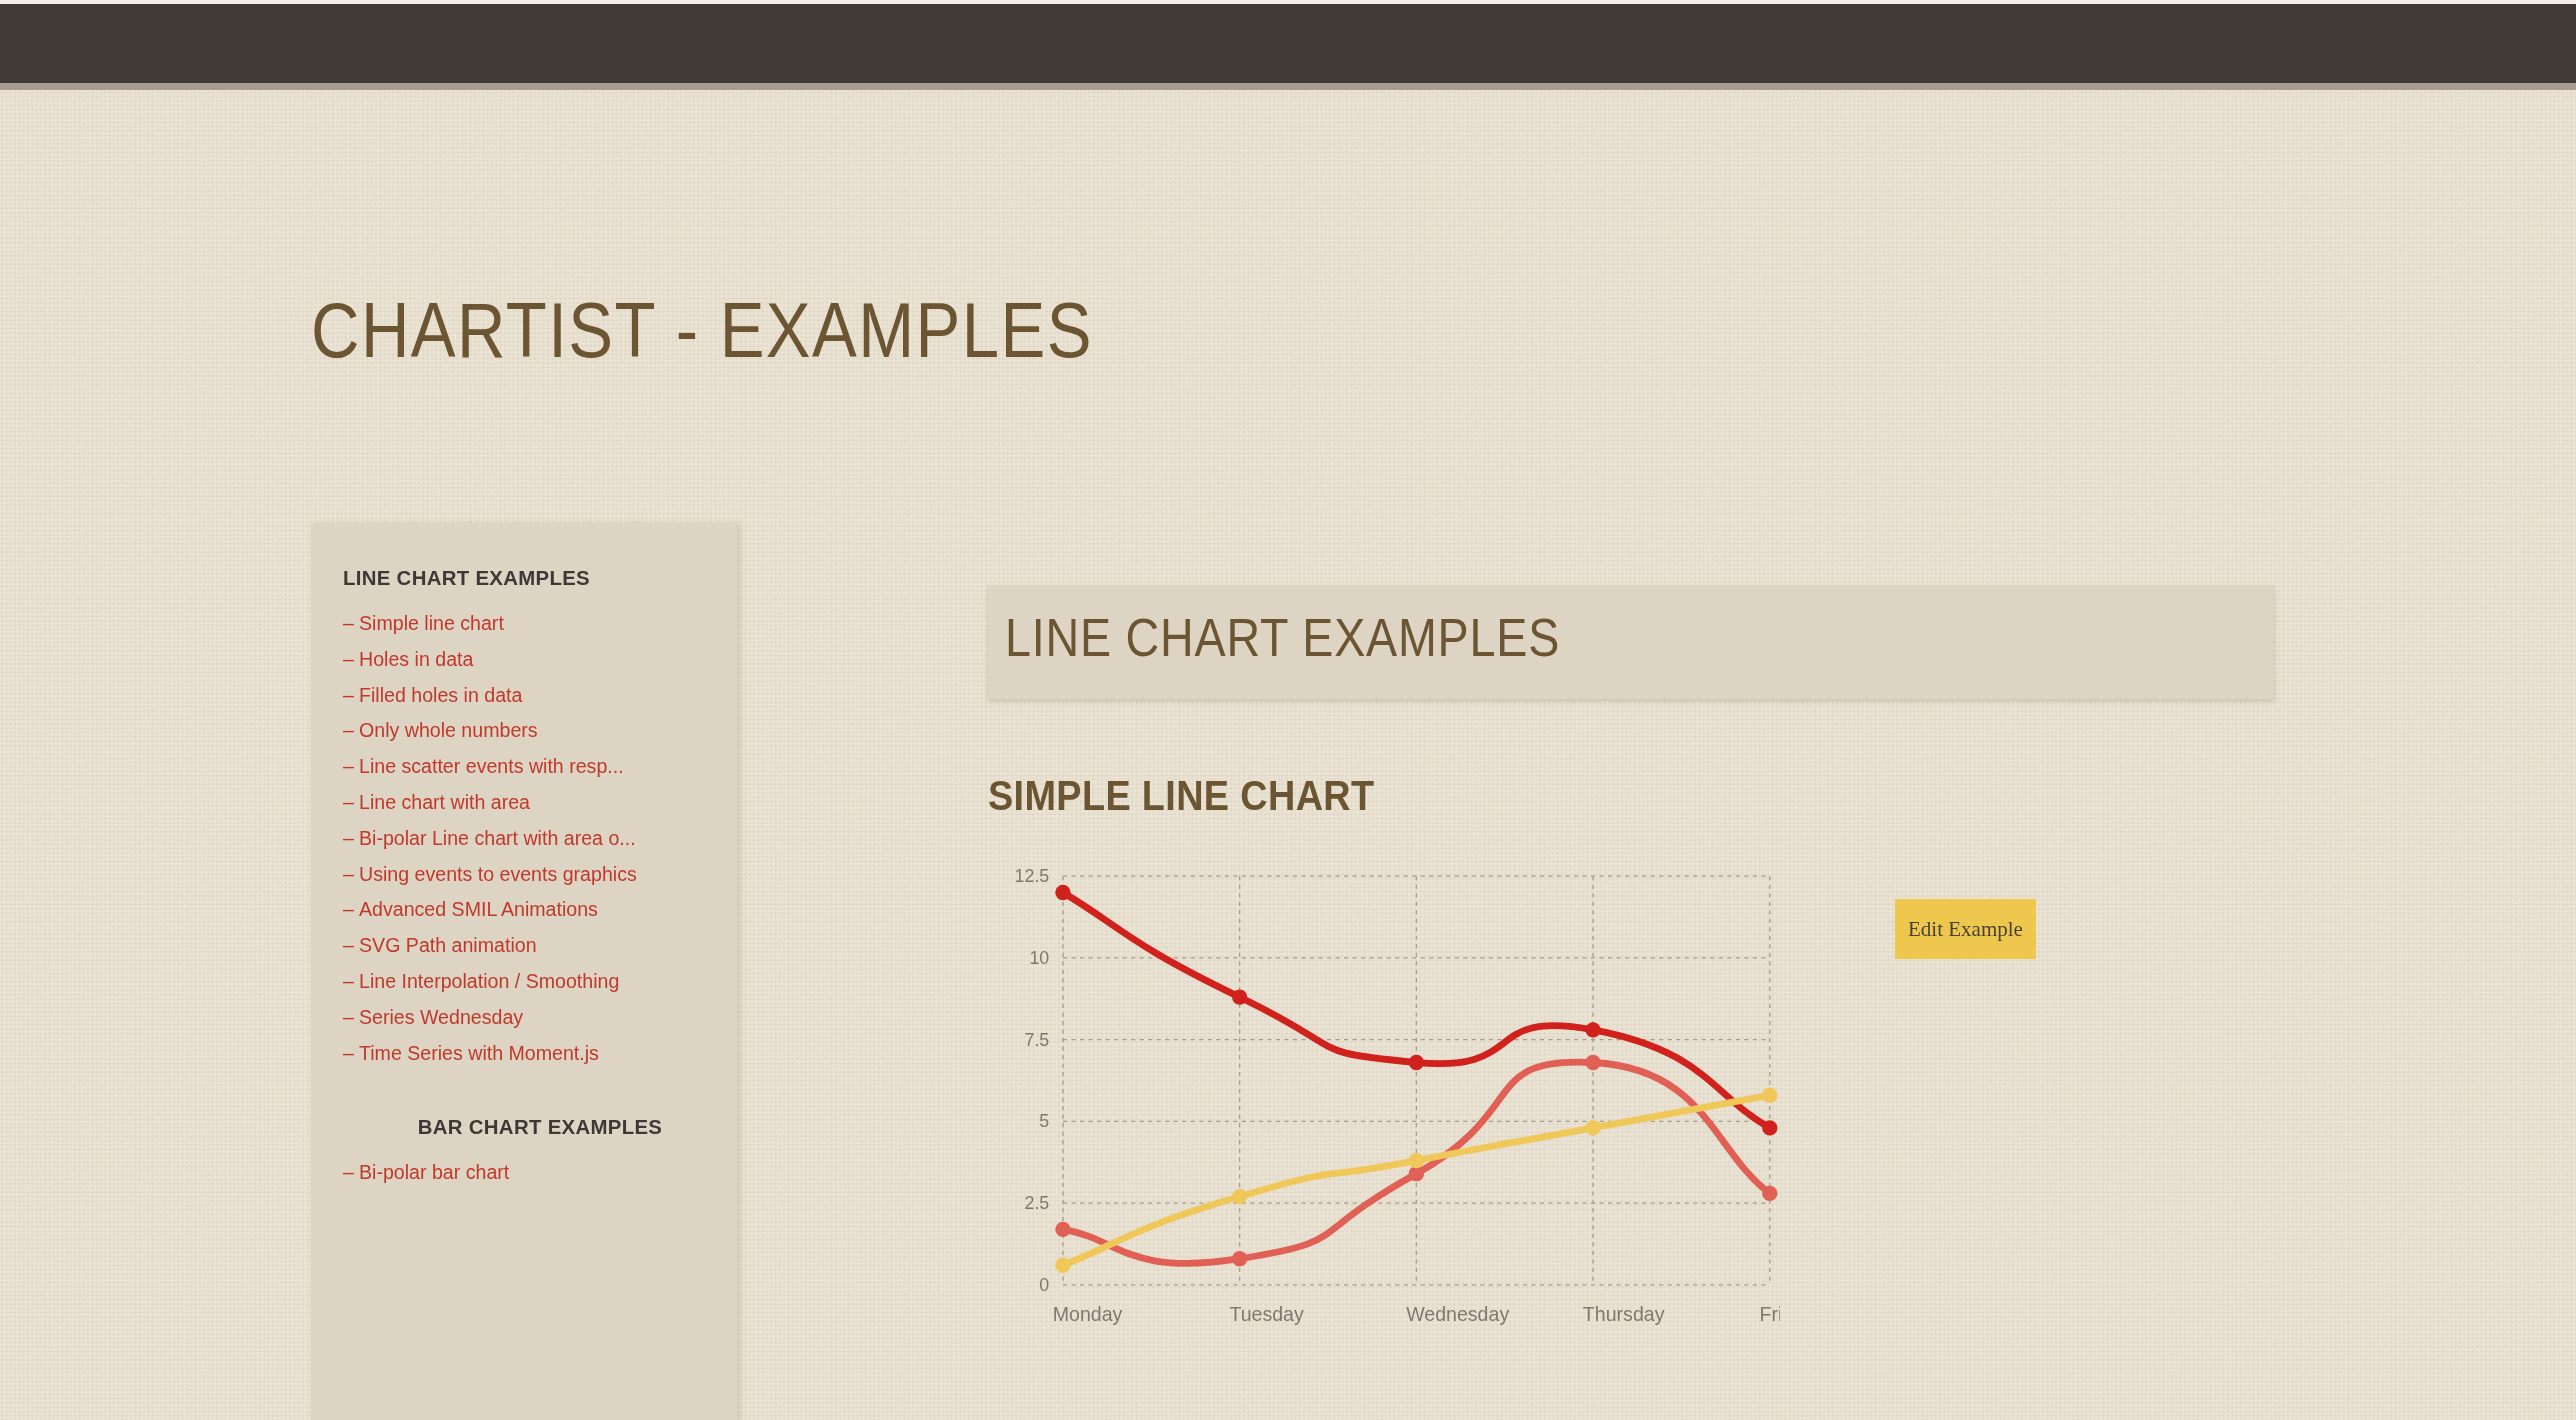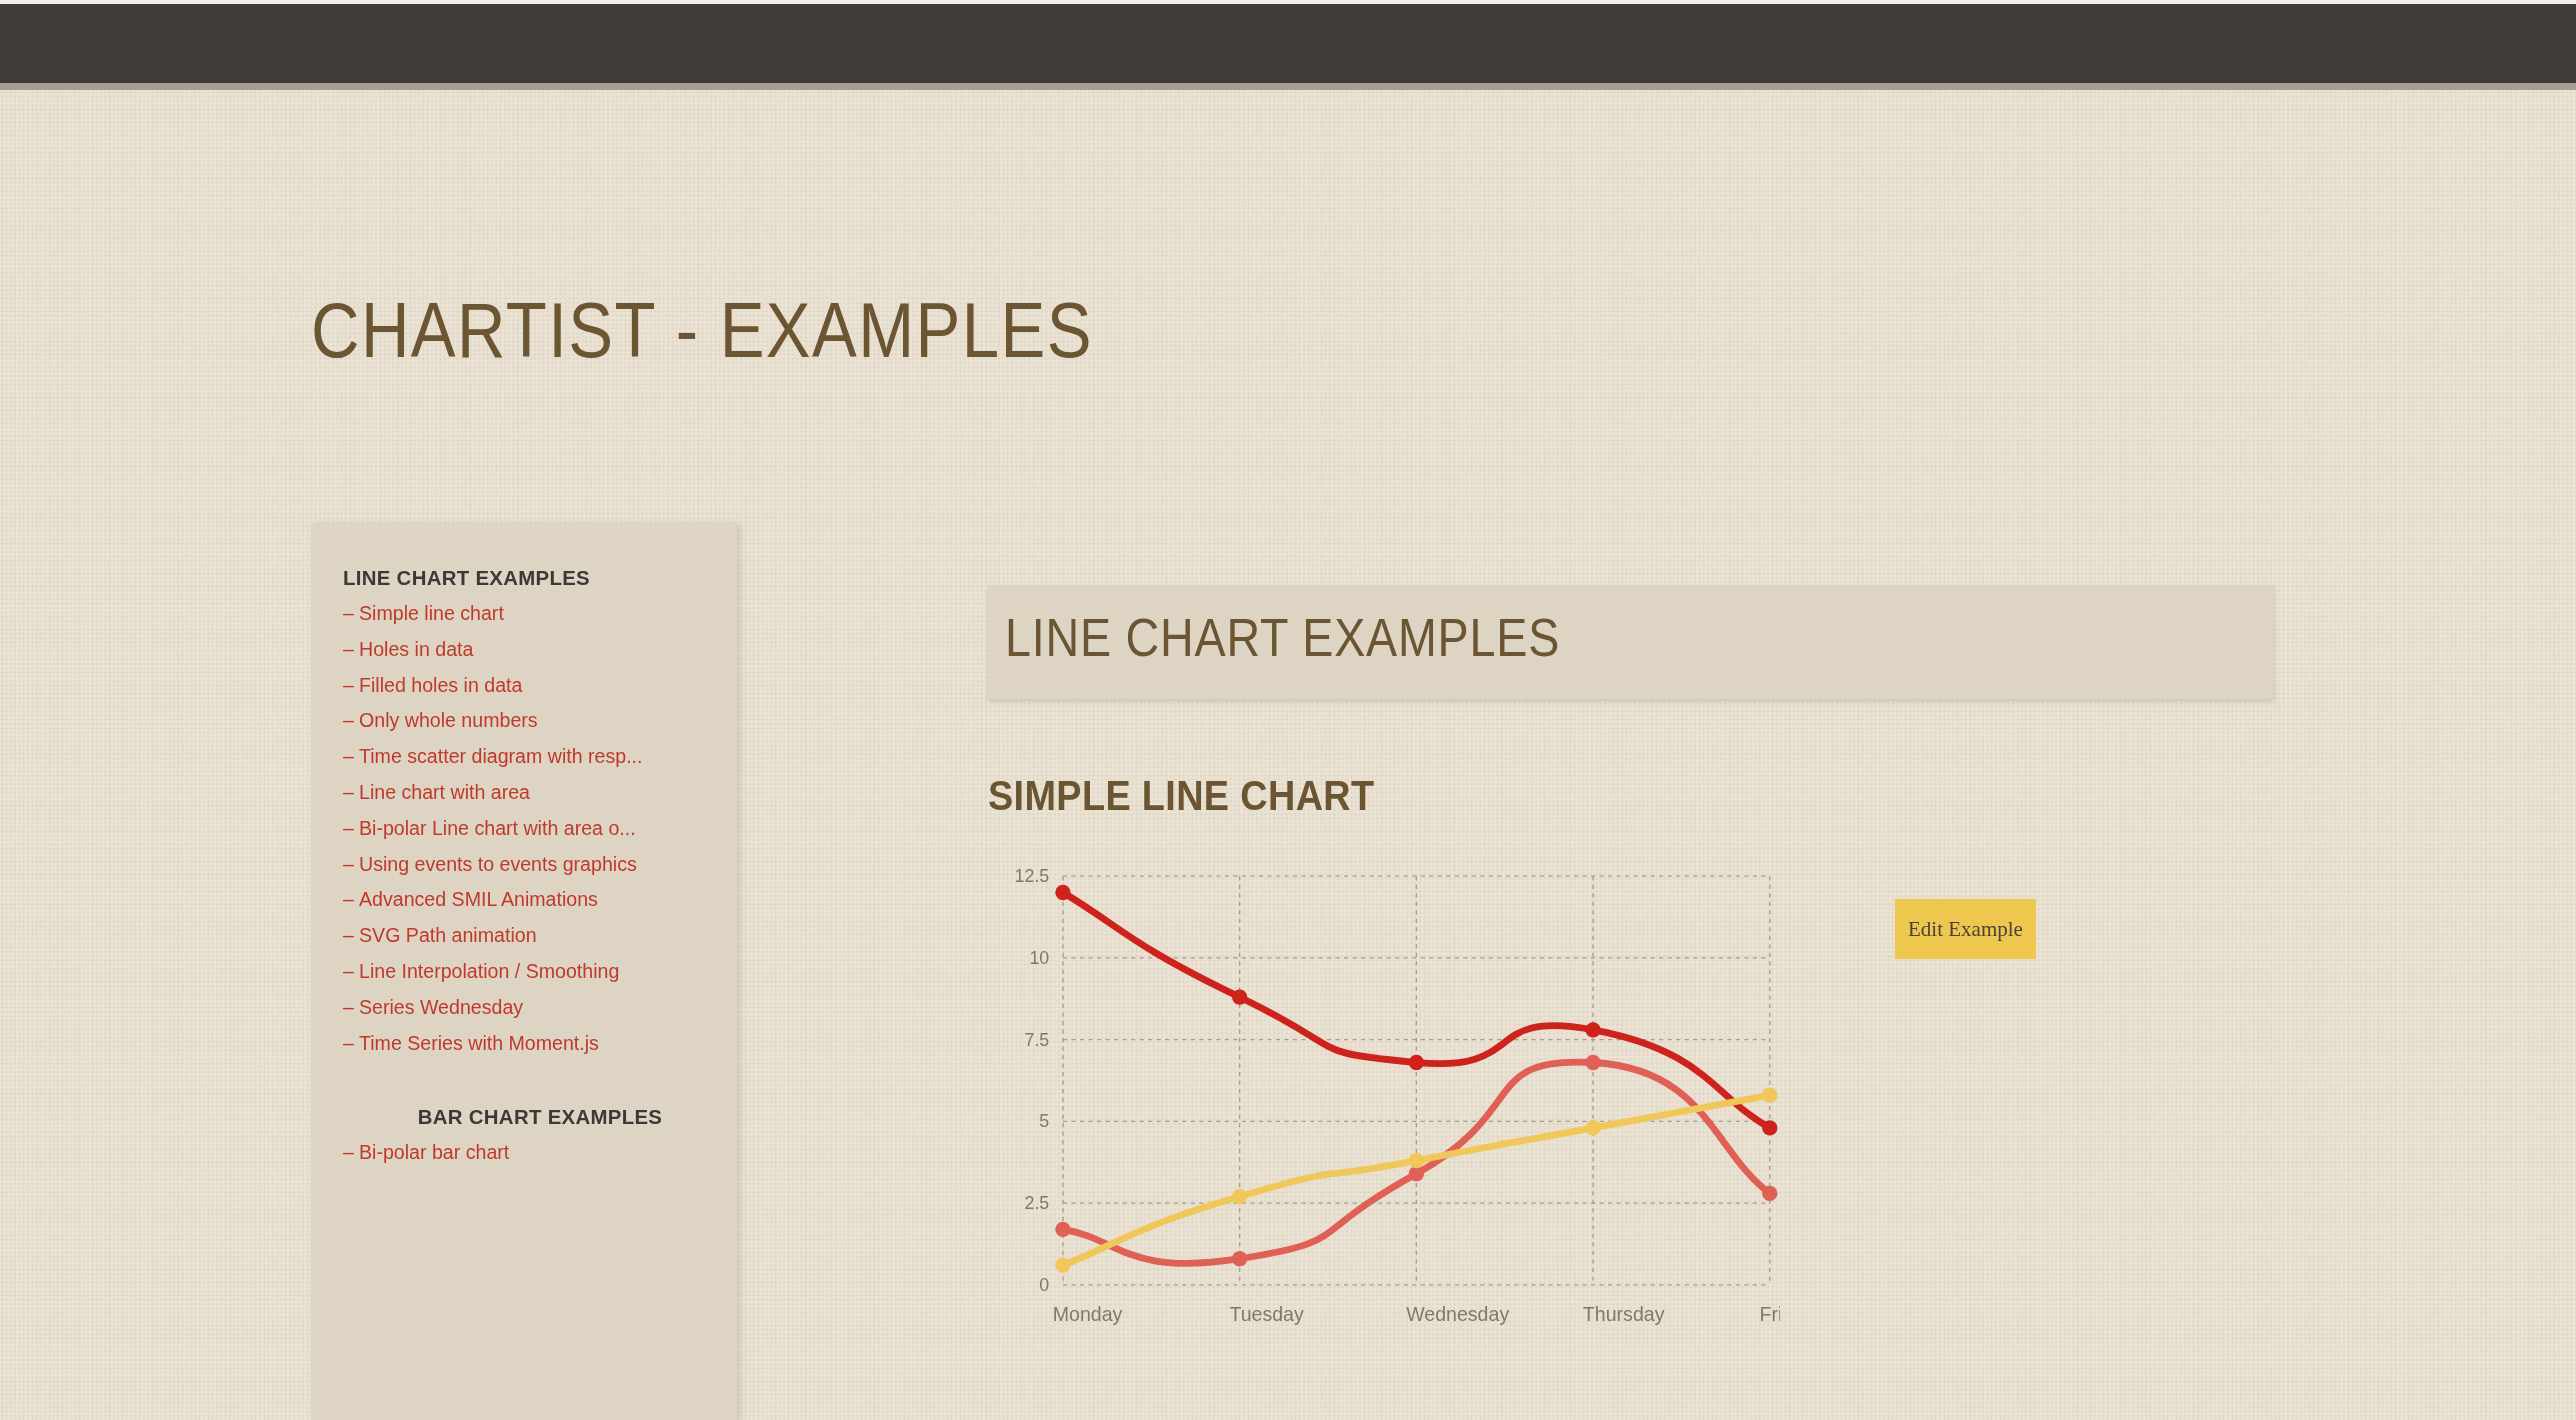--- a/index.html
+++ b/index.html
@@ -85,21 +85,21 @@
     position:absolute; left:311px; top:524px; width:426px; height:897px;
     background:#ddd4c4; z-index:1;
     box-shadow:2.6px 0 5.1px rgba(120,105,80,.22);
   }
   .side-heading{
     color:#3d3936; font-size:20.4px; font-weight:bold; letter-spacing:0.3px;
     padding:0 0 0 32px;
   }
   #sidebar .h1{ margin-top:43px; }
   #sidebar .h2{ margin-top:51px;text-align:center; }
-  .side-list{ list-style:none; margin-top:12px; }
+  .side-list{ list-style:none; margin-top:22px; }
   .side-list li{ padding:0 0 0 32px; margin-bottom:12.8px; }
   .side-list a{
     color:#c0392b; font-size:19.6px; text-decoration:none; white-space:nowrap;
   }
   .dash{ margin-right:5.1px; }
 
   
   #banner{
     position:absolute; left:988px; top:585px; width:1286px; height:114px;
     background:#ddd4c4; z-index:1;
@@ -167,21 +167,21 @@
 
 <h1 id="page-title">CHARTIST - EXAMPLES</h1>
 
 <nav id="sidebar">
   <div class="side-heading h1">LINE CHART EXAMPLES</div>
   <ul class="side-list">
     <li><a href="#"><span class="dash">–</span><span>Simple line chart</span></a></li>
     <li><a href="#"><span class="dash">–</span><span>Holes in data</span></a></li>
     <li><a href="#"><span class="dash">–</span><span>Filled holes in data</span></a></li>
     <li><a href="#"><span class="dash">–</span><span>Only whole numbers</span></a></li>
-    <li><a href="#"><span class="dash">–</span><span>Time scatter diagram with resp...</span></a></li>
+    <li><a href="#"><span class="dash">–</span><span>Line scatter events with resp...</span></a></li>
     <li><a href="#"><span class="dash">–</span><span>Line chart with area</span></a></li>
     <li><a href="#"><span class="dash">–</span><span>Bi-polar Line chart with area o...</span></a></li>
     <li><a href="#"><span class="dash">–</span><span>Using events to events graphics</span></a></li>
     <li><a href="#"><span class="dash">–</span><span>Advanced SMIL Animations</span></a></li>
     <li><a href="#"><span class="dash">–</span><span>SVG Path animation</span></a></li>
     <li><a href="#"><span class="dash">–</span><span>Line Interpolation / Smoothing</span></a></li>
     <li><a href="#"><span class="dash">–</span><span>Series Wednesday</span></a></li>
     <li><a href="#"><span class="dash">–</span><span>Time Series with Moment.js</span></a></li>
   </ul>
 

